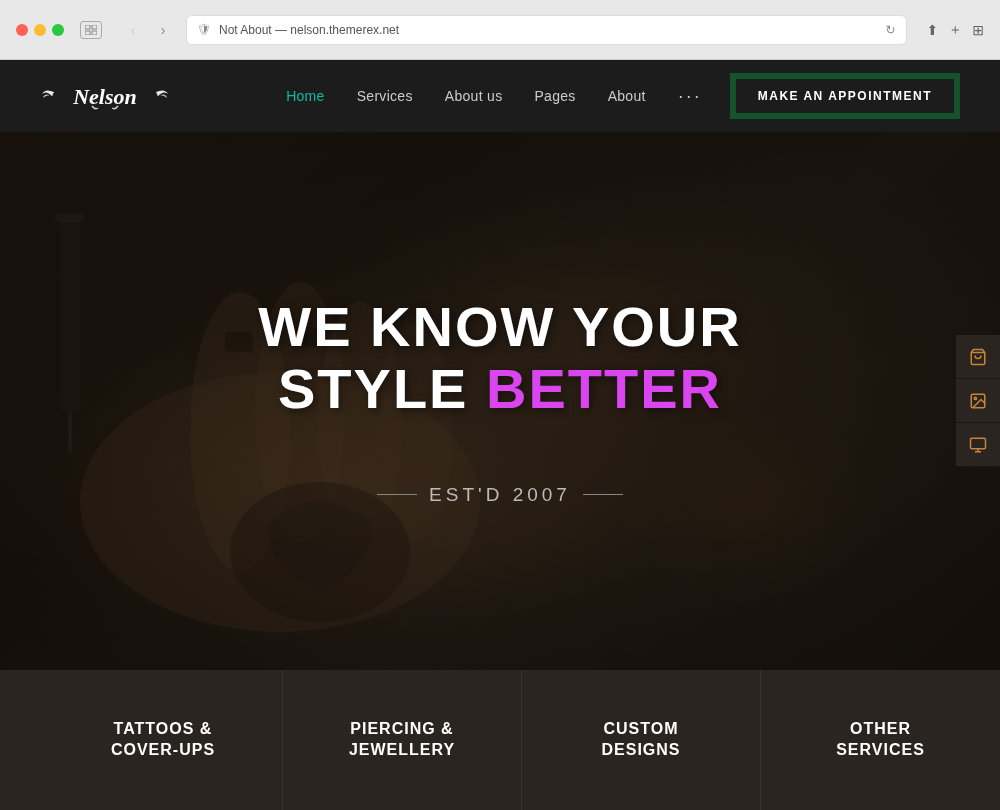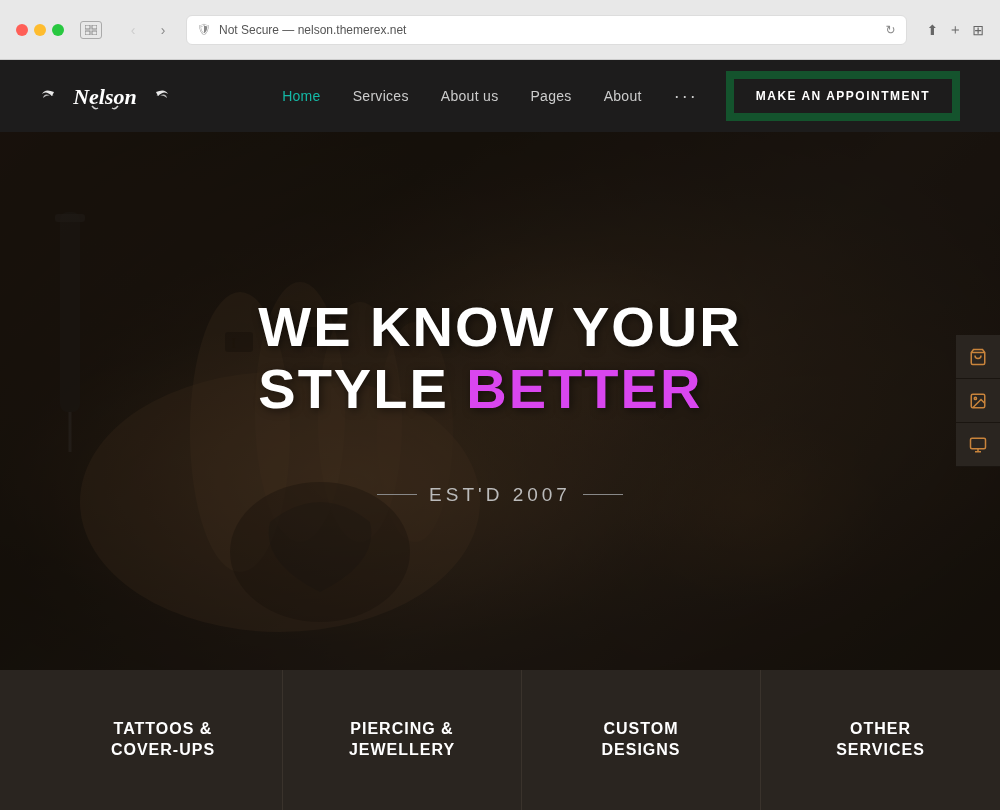--- a/index.html
+++ b/index.html
@@ -135,21 +135,21 @@
 
     .nav-dots {
       color: #ccc;
       font-size: 18px;
       letter-spacing: 2px;
       cursor: pointer;
     }
 
     .appointment-btn {
       margin-left: 28px;
-      border: 8px solid #14532d;
+      border: 6px solid #14532d;
       color: white;
       background: transparent;
       padding: 10px 22px;
       font-size: 12px;
       font-weight: 700;
       letter-spacing: 1.5px;
       text-transform: uppercase;
       cursor: pointer;
       transition: all 0.2s;
     }
@@ -187,20 +187,21 @@
     }
 
     .hero-content {
       position: relative;
       z-index: 5;
       display: flex;
       flex-direction: column;
       align-items: center;
       justify-content: center;
       height: 100%;
+      text-align: center;
       gap: 44px;
     }
 
     .hero-title {
       font-size: 56px;
       font-weight: 900;
       color: white;
       text-transform: uppercase;
       line-height: 1.1;
       letter-spacing: 2px;
@@ -299,21 +300,21 @@
     </svg>
   </div>
 
   <div class="browser-nav">
     <div class="nav-arrow disabled">‹</div>
     <div class="nav-arrow">›</div>
   </div>
 
   <div class="browser-addressbar">
     <span class="address-lock">🛡</span>
-    <span class="address-text">Not Secure — nelson.themerex.net</span>
+    <span class="address-text">Not About — nelson.themerex.net</span>
     <span class="address-refresh">↻</span>
   </div>
 
   <div class="browser-actions">
     <span class="browser-action-icon">⬆</span>
     <span class="browser-action-icon">＋</span>
     <span class="browser-action-icon">⊞</span>
   </div>
 </div>
 

